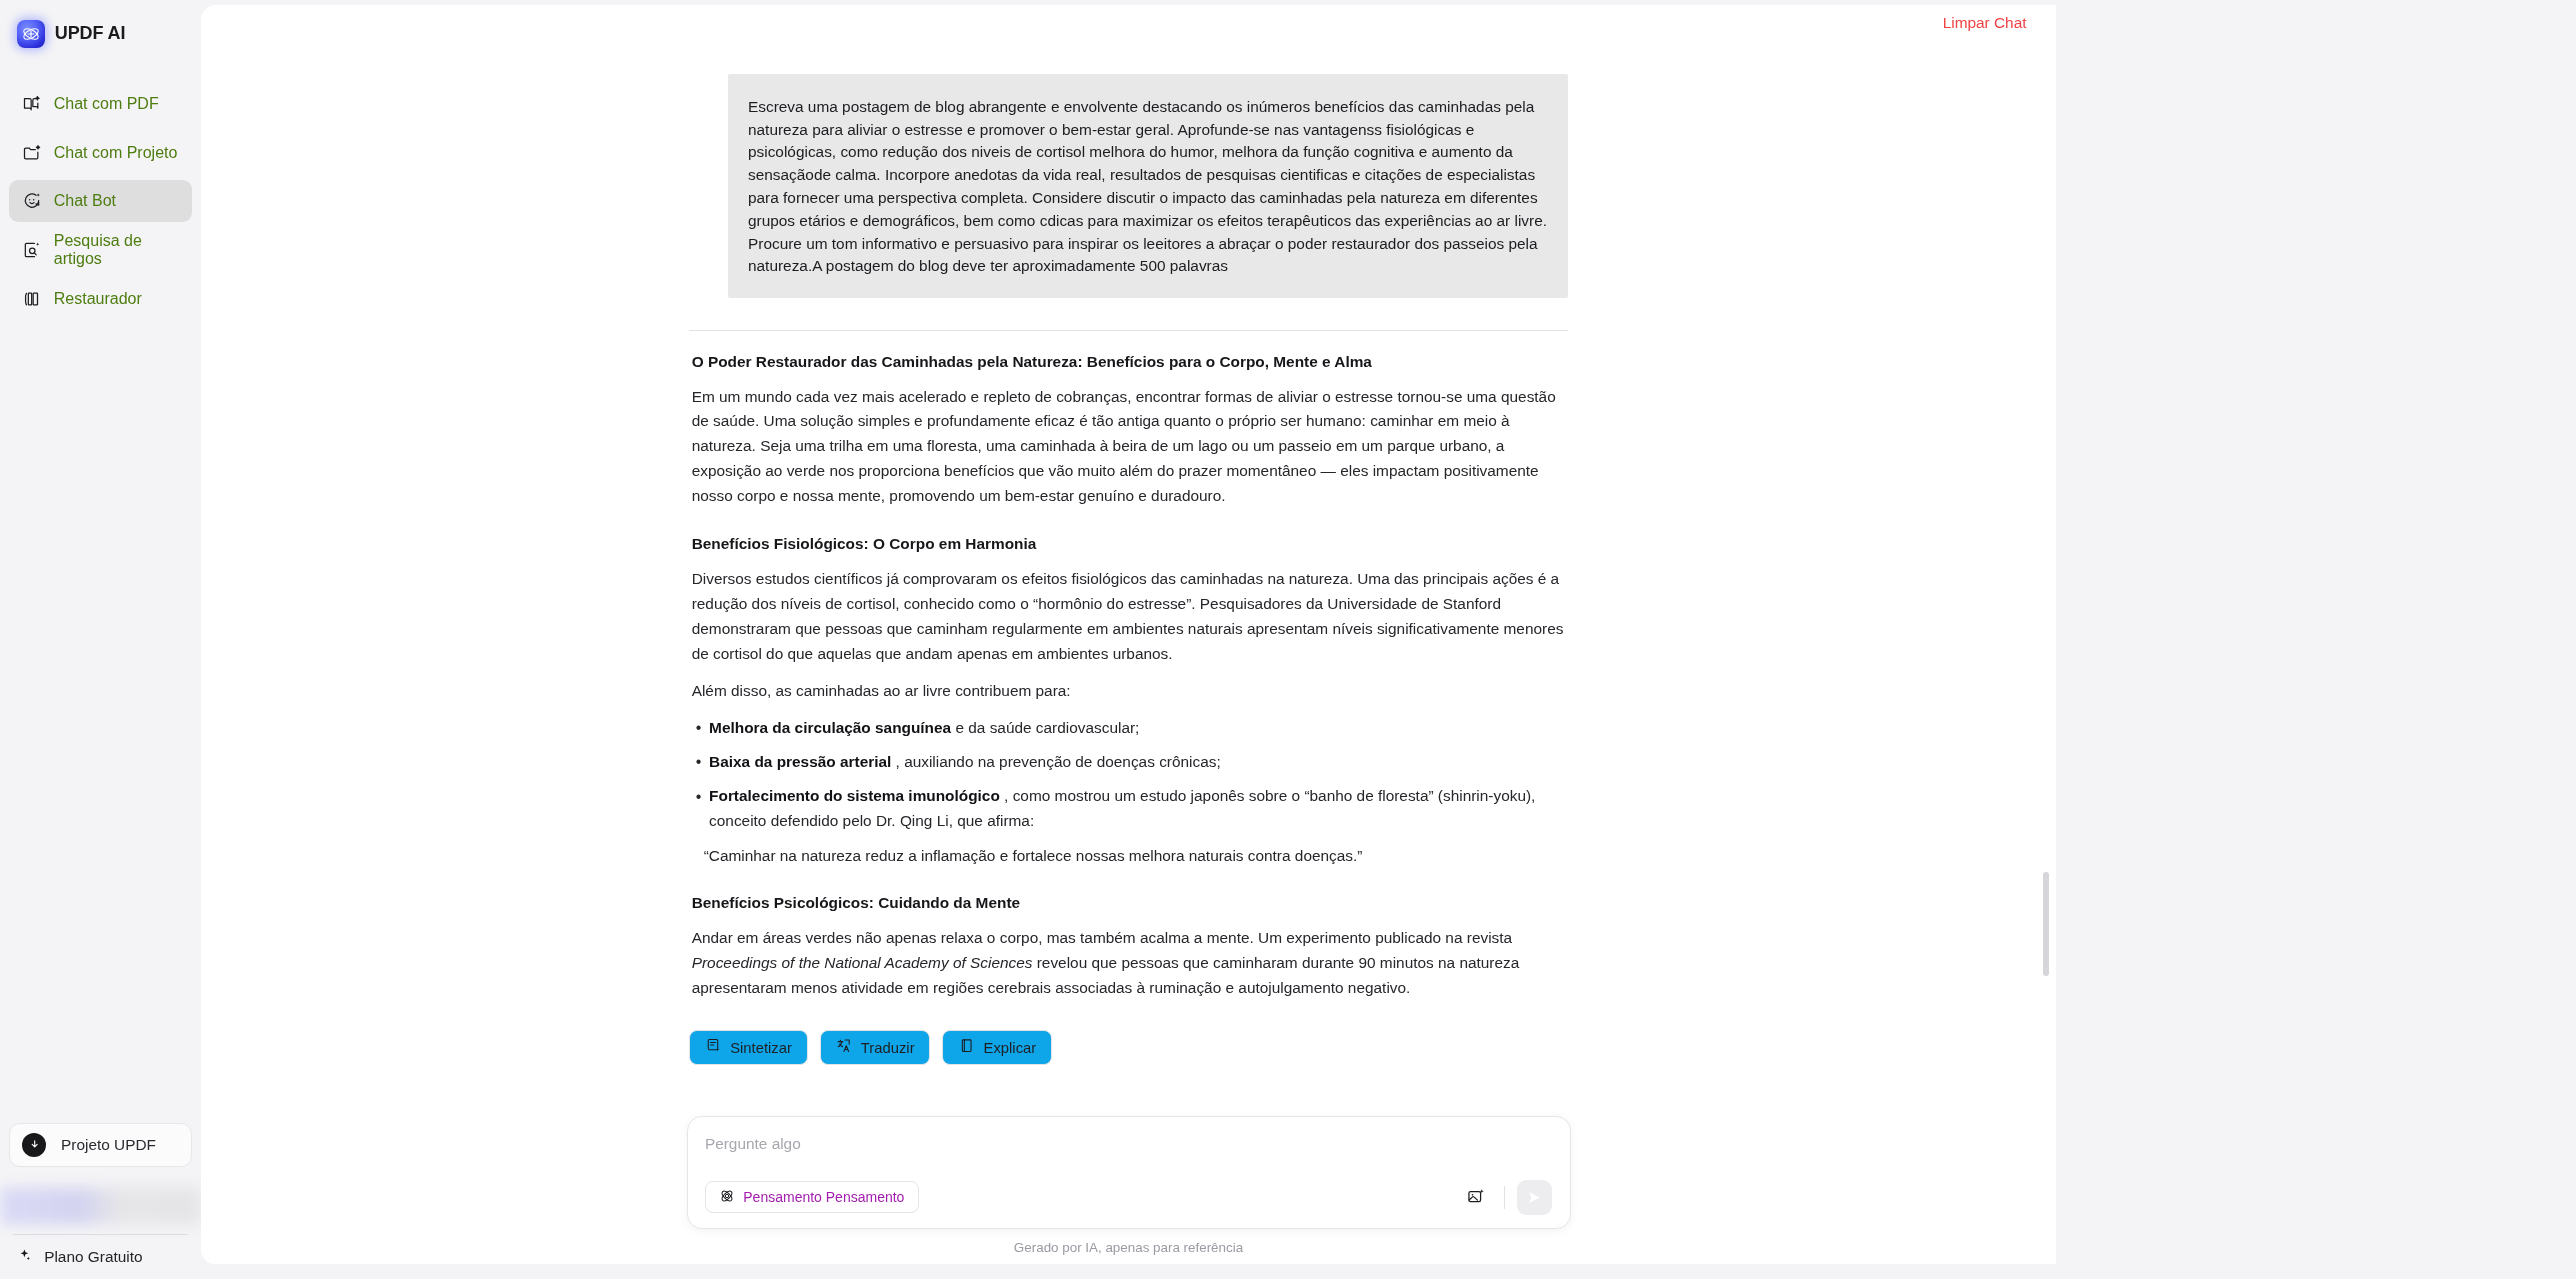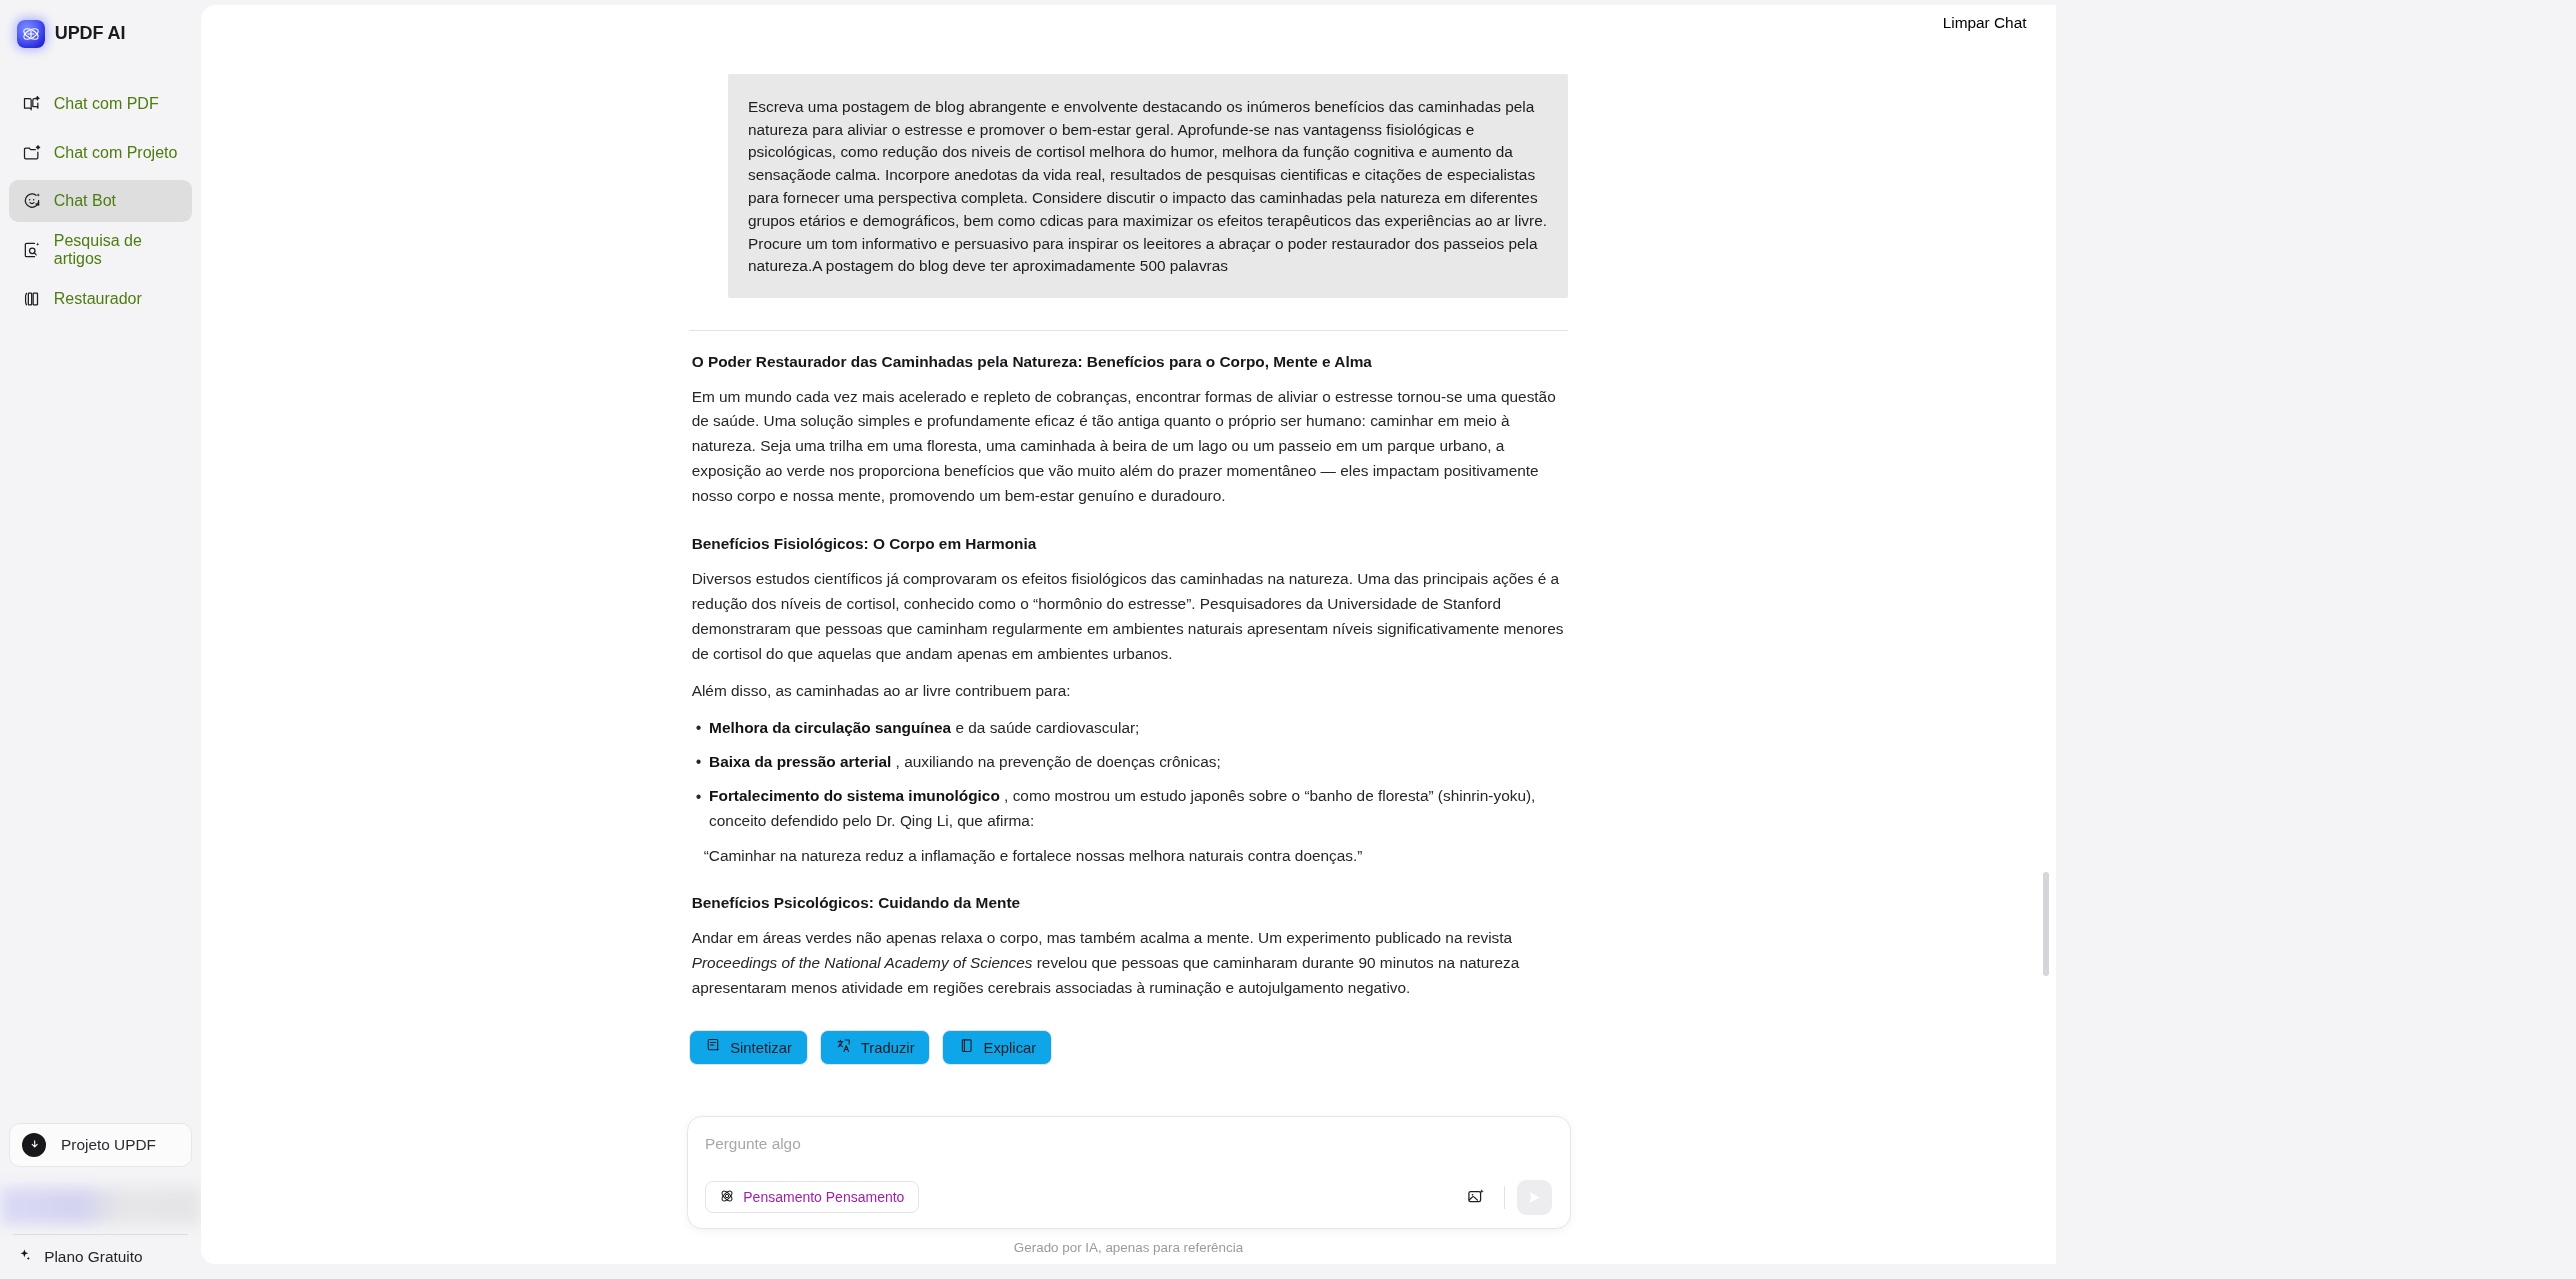--- a/index.html
+++ b/index.html
@@ -80,21 +80,21 @@
     position: absolute; left: 0; top: 5.4px; right: 0; bottom: 14.8px;
     background: #ffffff;
     border-radius: 14.8px 0 0 14.8px;
     overflow: hidden;
   }
   .topbar {
     position: absolute; top: 0; left: 0; right: 0; height: 35px;
     display: flex; align-items: center; justify-content: flex-end;
     padding-right: 29.5px; z-index: 5;
   }
-  .clear-chat { font-size: 15.4px; color: #000000; cursor: pointer; }
+  .clear-chat { font-size: 15.4px; color: #ef4444; cursor: pointer; }
 
   .scrollarea {
     position: absolute; top: 35px; left: 0; right: 0; bottom: 0;
     overflow: hidden;
   }
   .content {
     width: 879px; margin: 0 auto;
     padding-top: 34px;
     position: relative;
   }

